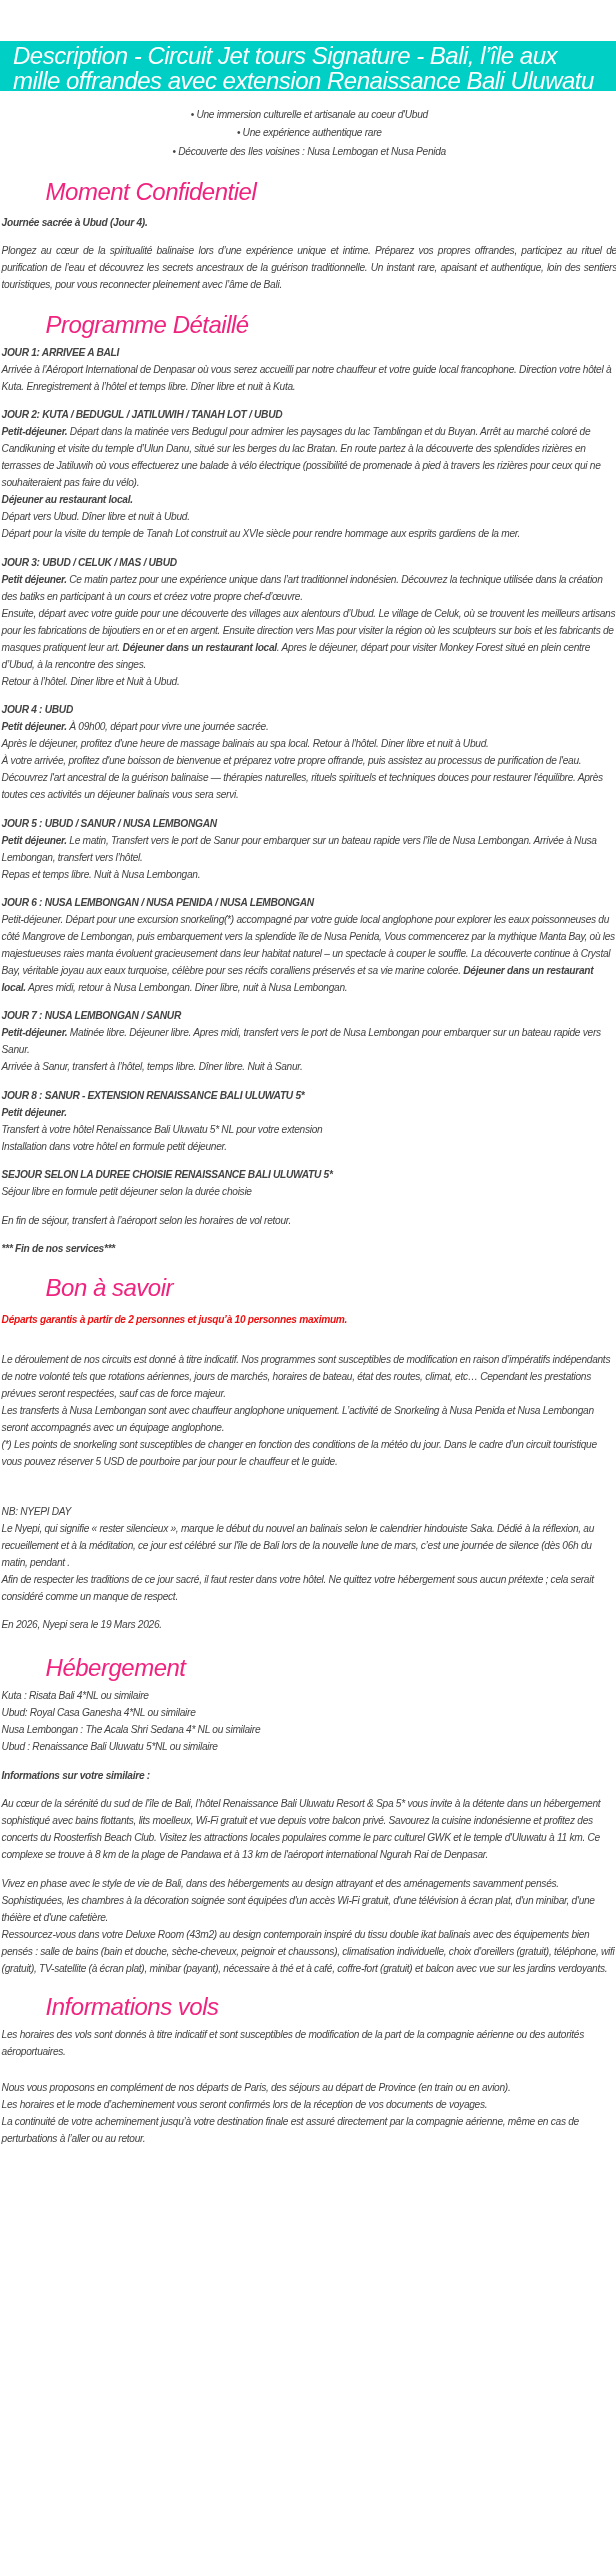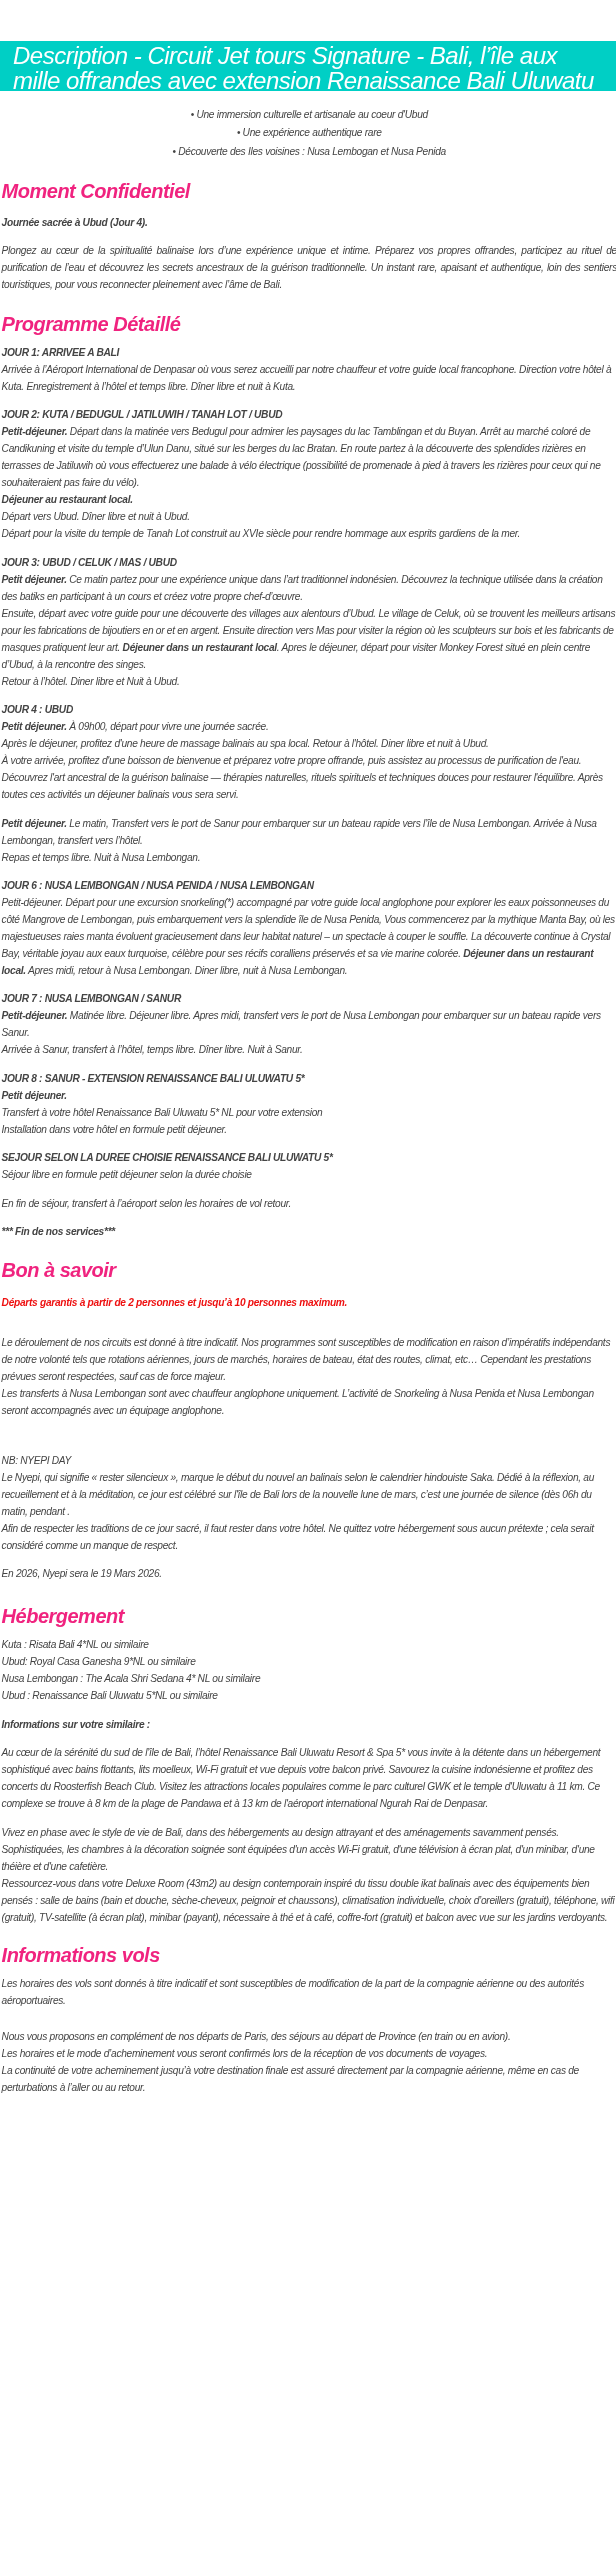--- a/index.html
+++ b/index.html
@@ -22,24 +22,25 @@
     font-weight: normal;
     letter-spacing: -0.5px;
     height: 50px;
   }
   .content { padding: 0 0 0 1.6px; }
   .bullets { margin-top: 14.6px; list-style: none; }
   .bullets li { line-height: 18.7px; text-align: center; }
   .bullets li::before { content: "\2022"; font-style: normal; margin-right: 2.4px; }
   h2.section {
     color: #f0237f;
-    font-size: 20px;
+    font-size: 24px;
     line-height: 23px;
-    font-weight: bold;
+    font-weight: normal;
     letter-spacing: -0.5px;
+    margin-left: 44px;
   }
   .b { font-weight: bold; }
   .red { color: #ee1111; font-weight: bold; }
   p { margin: 0; }
   .gap-s { height: 8.1px; }
   .gap-m { height: 11.4px; }
   .gap-l { height: 23px; }
   .para-just { text-align: justify; }
 </style>
 </head>
@@ -93,20 +94,21 @@
 
     <div>
       <p class="b">JOUR 4 : UBUD</p>
       <p><span class="b">Petit déjeuner.</span><span> À 09h00, départ pour vivre une journée sacrée.</span></p>
       <p>Après le déjeuner, profitez d'une heure de massage balinais au spa local. Retour à l'hôtel. Diner libre et nuit à Ubud.</p>
       <p>À votre arrivée, profitez d'une boisson de bienvenue et préparez votre propre offrande, puis assistez au processus de purification de l'eau. Découvrez l'art ancestral de la guérison balinaise — thérapies naturelles, rituels spirituels et techniques douces pour restaurer l'équilibre. Après toutes ces activités un déjeuner balinais vous sera servi.</p>
     </div>
     <div class="gap-m"></div>
 
     <div>
+      <p class="b">JOUR 5 : UBUD / SANUR / NUSA LEMBONGAN</p>
       <p><span class="b">Petit déjeuner.</span><span> Le matin, Transfert vers le port de Sanur pour embarquer sur un bateau rapide vers l’île de Nusa Lembongan. Arrivée à Nusa Lembongan, transfert vers l’hôtel.</span></p>
       <p>Repas et temps libre. Nuit à Nusa Lembongan.</p>
     </div>
     <div class="gap-m"></div>
 
     <div>
       <p class="b">JOUR 6 : NUSA LEMBONGAN / NUSA PENIDA / NUSA LEMBONGAN</p>
       <p><span>Petit-déjeuner. Départ pour une excursion snorkeling(*) accompagné par votre guide local anglophone pour explorer les eaux poissonneuses du côté Mangrove de Lembongan, puis embarquement vers la splendide île de Nusa Penida, Vous commencerez par la mythique Manta Bay, où les majestueuses raies manta évoluent gracieusement dans leur habitat naturel – un spectacle à couper le souffle. La découverte continue à Crystal Bay, véritable joyau aux eaux turquoise, célèbre pour ses récifs coralliens préservés et sa vie marine colorée. </span><span class="b">Déjeuner dans un restaurant local.</span><span> Apres midi, retour à Nusa Lembongan. Diner libre, nuit à Nusa Lembongan.</span></p>
     </div>
     <div class="gap-m"></div>
@@ -135,33 +137,34 @@
     <div class="gap-m"></div>
     <p class="b">*** Fin de nos services***</p>
 
     <div style="height:19.5px"></div>
     <h2 class="section">Bon à savoir</h2>
     <div class="gap-m"></div>
     <p class="red">Départs garantis à partir de 2 personnes et jusqu’à 10 personnes maximum.</p>
     <div class="gap-l"></div>
     <p>Le déroulement de nos circuits est donné à titre indicatif. Nos programmes sont susceptibles de modification en raison d’impératifs indépendants de notre volonté tels que rotations aériennes, jours de marchés, horaires de bateau, état des routes, climat, etc… Cependant les prestations prévues seront respectées, sauf cas de force majeur.</p>
     <p>Les transferts à Nusa Lembongan sont avec chauffeur anglophone uniquement. L’activité de Snorkeling à Nusa Penida et Nusa Lembongan seront accompagnés avec un équipage anglophone.</p>
+    <p>(*) Les points de snorkeling sont susceptibles de changer en fonction des conditions de la météo du jour. Dans le cadre d’un circuit touristique vous pouvez réserver 5 USD de pourboire par jour pour le chauffeur et le guide.</p>
     <div style="height:33px"></div>
     <p>NB: NYEPI DAY</p>
     <p>Le Nyepi, qui signifie « rester silencieux », marque le début du nouvel an balinais selon le calendrier hindouiste Saka. Dédié à la réflexion, au recueillement et à la méditation, ce jour est célébré sur l'île de Bali lors de la nouvelle lune de mars, c’est une journée de silence (dès 06h du matin, pendant .</p>
     <p>Afin de respecter les traditions de ce jour sacré, il faut rester dans votre hôtel. Ne quittez votre hébergement sous aucun prétexte ; cela serait considéré comme un manque de respect.</p>
     <div class="gap-m"></div>
     <p>En 2026, Nyepi sera le 19 Mars 2026.</p>
 
     <div style="height:23px"></div>
     <h2 class="section">Hébergement</h2>
     <div class="gap-s"></div>
     <div>
       <p>Kuta : Risata Bali 4*NL ou similaire</p>
-      <p>Ubud: Royal Casa Ganesha 9*NL ou similaire</p>
+      <p>Ubud: Royal Casa Ganesha 4*NL ou similaire</p>
       <p>Nusa Lembongan : The Acala Shri Sedana 4* NL ou similaire</p>
       <p>Ubud : Renaissance Bali Uluwatu 5*NL ou similaire</p>
     </div>
     <div class="gap-m"></div>
     <p class="b">Informations sur votre similaire :</p>
     <div class="gap-m"></div>
     <p>Au cœur de la sérénité du sud de l’île de Bali, l’hôtel Renaissance Bali Uluwatu Resort &amp; Spa 5* vous invite à la détente dans un hébergement sophistiqué avec bains flottants, lits moelleux, Wi-Fi gratuit et vue depuis votre balcon privé. Savourez la cuisine indonésienne et profitez des concerts du Roosterfish Beach Club. Visitez les attractions locales populaires comme le parc culturel GWK et le temple d'Uluwatu à 11 km. Ce complexe se trouve à 8 km de la plage de Pandawa et à 13 km de l'aéroport international Ngurah Rai de Denpasar.</p>
     <div class="gap-m"></div>
     <p>Vivez en phase avec le style de vie de Bali, dans des hébergements au design attrayant et des aménagements savamment pensés. Sophistiquées, les chambres à la décoration soignée sont équipées d'un accès Wi-Fi gratuit, d'une télévision à écran plat, d'un minibar, d'une théière et d'une cafetière.</p>
     <p>Ressourcez-vous dans votre Deluxe Room (43m2) au design contemporain inspiré du tissu double ikat balinais avec des équipements bien pensés : salle de bains (bain et douche, sèche-cheveux, peignoir et chaussons), climatisation individuelle, choix d’oreillers (gratuit), téléphone, wifi (gratuit), TV-satellite (à écran plat), minibar (payant), nécessaire à thé et à café, coffre-fort (gratuit) et balcon avec vue sur les jardins verdoyants.</p>

